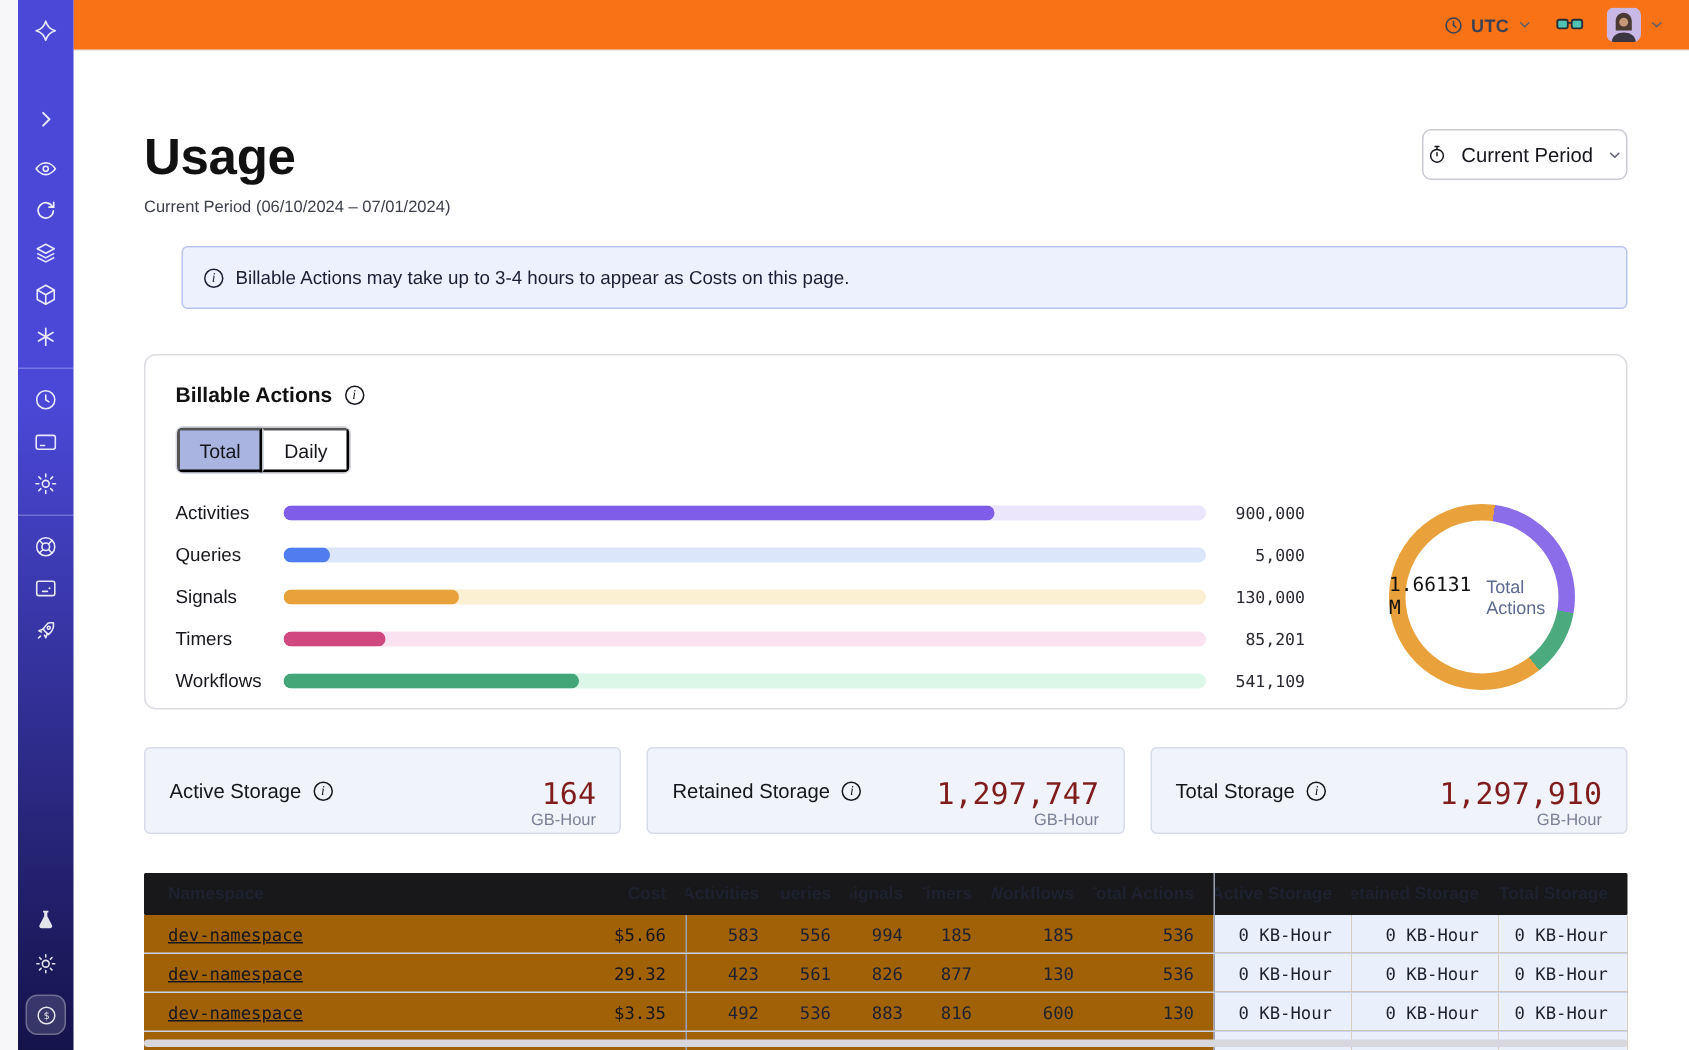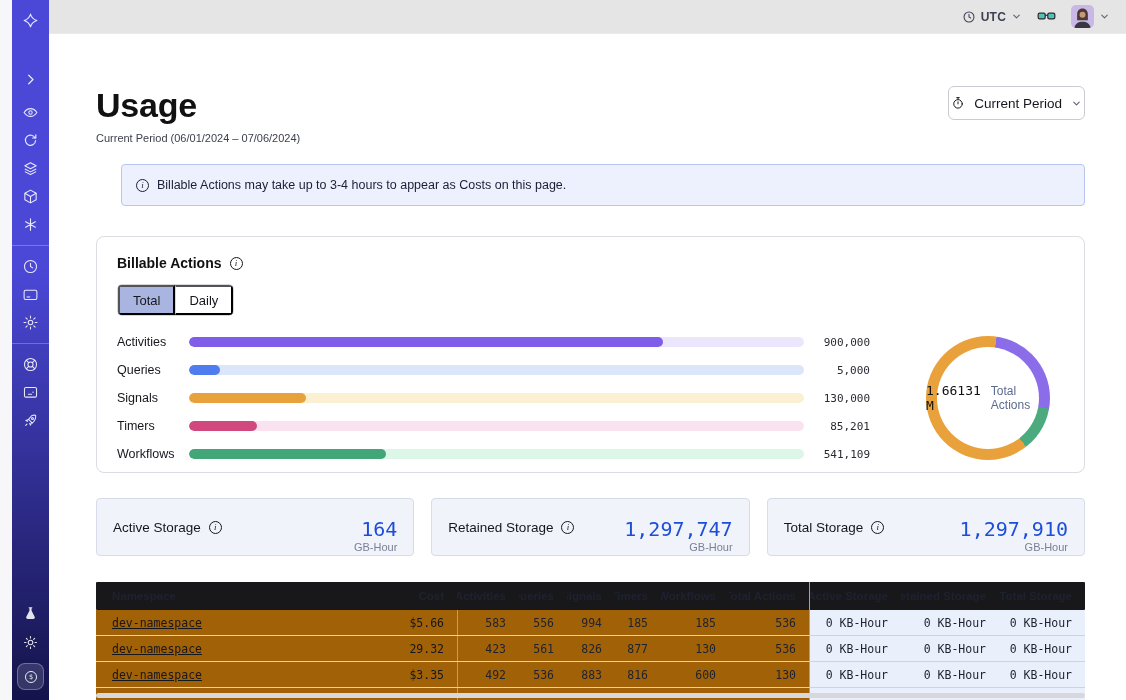--- a/index.html
+++ b/index.html
@@ -16,21 +16,21 @@
   .sb-logo { margin-top:12px; }
   .sb-collapse { margin-top:42px; }
   .sb-group { display:flex; flex-direction:column; align-items:center; gap:11px; margin-top:16px; }
   .sb-divider { width:37px; height:1px; background:rgba(255,255,255,.25); margin-top:12px; flex:none; }
   .sb-bottom { margin-top:auto; display:flex; flex-direction:column; align-items:center; gap:12px; margin-bottom:10px; }
   .sb-active { width:27px; height:27px; border-radius:8px; background:rgba(255,255,255,.14);
     border:1px solid rgba(255,255,255,.28); display:flex; align-items:center; justify-content:center; }
   .sb-active .sb-icon { width:16px; height:16px; }
 
   
-  .topbar { position:absolute; left:49px; top:0; right:0; height:34px; background:#e5e5e5;
+  .topbar { position:absolute; left:49px; top:0; right:0; height:34px; background:#f97316;
     border-bottom:1px solid #E9E9EE; display:flex; align-items:center; justify-content:flex-end;
     gap:14px; padding-right:16px; z-index:4; }
   .tz { display:flex; align-items:center; gap:5px; cursor:pointer; }
   .tz-label { font-size:12px; font-weight:600; color:#3E4152; letter-spacing:.2px; }
   .icon-14 { width:14px; height:14px; color:#3E4152; }
   .icon-14 svg, .icon-12 svg, .icon-20 svg { width:100%; height:100%; display:block; }
   .icon-12 { width:11px; height:11px; color:#5A5E6E; }
   .icon-20 { width:21px; height:21px; }
   .avatar-wrap { display:flex; align-items:center; gap:5px; cursor:pointer; }
   .avatar { width:23px; height:23px; border-radius:5px; overflow:hidden; flex:none; }
@@ -79,21 +79,21 @@
     justify-content:center; gap:3px; }
   .donut-total { font-size:13px; color:#111; font-family:"DejaVu Sans Mono", monospace; }
   .donut-sub { font-size:12px; color:#5C6B8F; }
 
   
   .storage-row { display:flex; gap:17px; margin-top:25px; }
   .storage-card { flex:1; background:#F1F3FB; border:1px solid #D8DCEA; border-radius:4px; height:58px;
     display:flex; align-items:center; justify-content:space-between; padding:0 16px; }
   .storage-label { display:flex; align-items:center; gap:8px; font-size:13.5px; color:#16161D; }
   .storage-nums { text-align:right; }
-  .storage-value { font-size:20px; color:#1d4ed8; font-family:"DejaVu Sans Mono", monospace; line-height:1.1;margin-top:16px; }
+  .storage-value { font-size:20px; color:#7f1d1d; font-family:"DejaVu Sans Mono", monospace; line-height:1.1;margin-top:16px; }
   .storage-unit { font-size:11px; color:#7A8095; margin-top:1px; }
 
   
   .table { margin-top:26px; }
   .t-row { display:grid; grid-template-columns:276px 85px 62px 48px 48px 46px 68px 80px 92px 98px 86px; }
   .t-head { background:#18181B; color:#fff; height:28px; border-radius:1px; }
   .t-head .t-cell { font-size:11.5px; font-weight:600; font-family:"Liberation Sans", sans-serif; }
   .t-cell { display:flex; align-items:center; justify-content:flex-end; padding:0 13px 0 6px;
     font-size:11.5px; font-family:"DejaVu Sans Mono", monospace; color:#1E2230; white-space:nowrap; overflow:hidden; }
   .t-cell.c0 { justify-content:flex-start; padding-left:16px; }
@@ -259,21 +259,21 @@
           </svg>
       </span>
     </div>
   </header>
 
   <main class="main">
 
     <div class="page-head">
       <div>
         <h1 class="page-title">Usage</h1>
-        <div class="page-sub">Current Period (06/01/2024 – 07/06/2024)</div>
+        <div class="page-sub">Current Period (06/10/2024 – 07/01/2024)</div>
       </div>
       <button class="period-btn">
         <span class="icon-14">
           <svg viewBox="0 0 24 24" fill="none" stroke="currentColor" stroke-width="1.7" stroke-linecap="round">
               <circle cx="12" cy="13.5" r="7.3"></circle>
               <path d="M12 10v3.5M9.8 2.8h4.4M12 2.8v2.6"></path>
             </svg>
         </span>
         <span>Current Period</span>
         <span class="icon-12">

